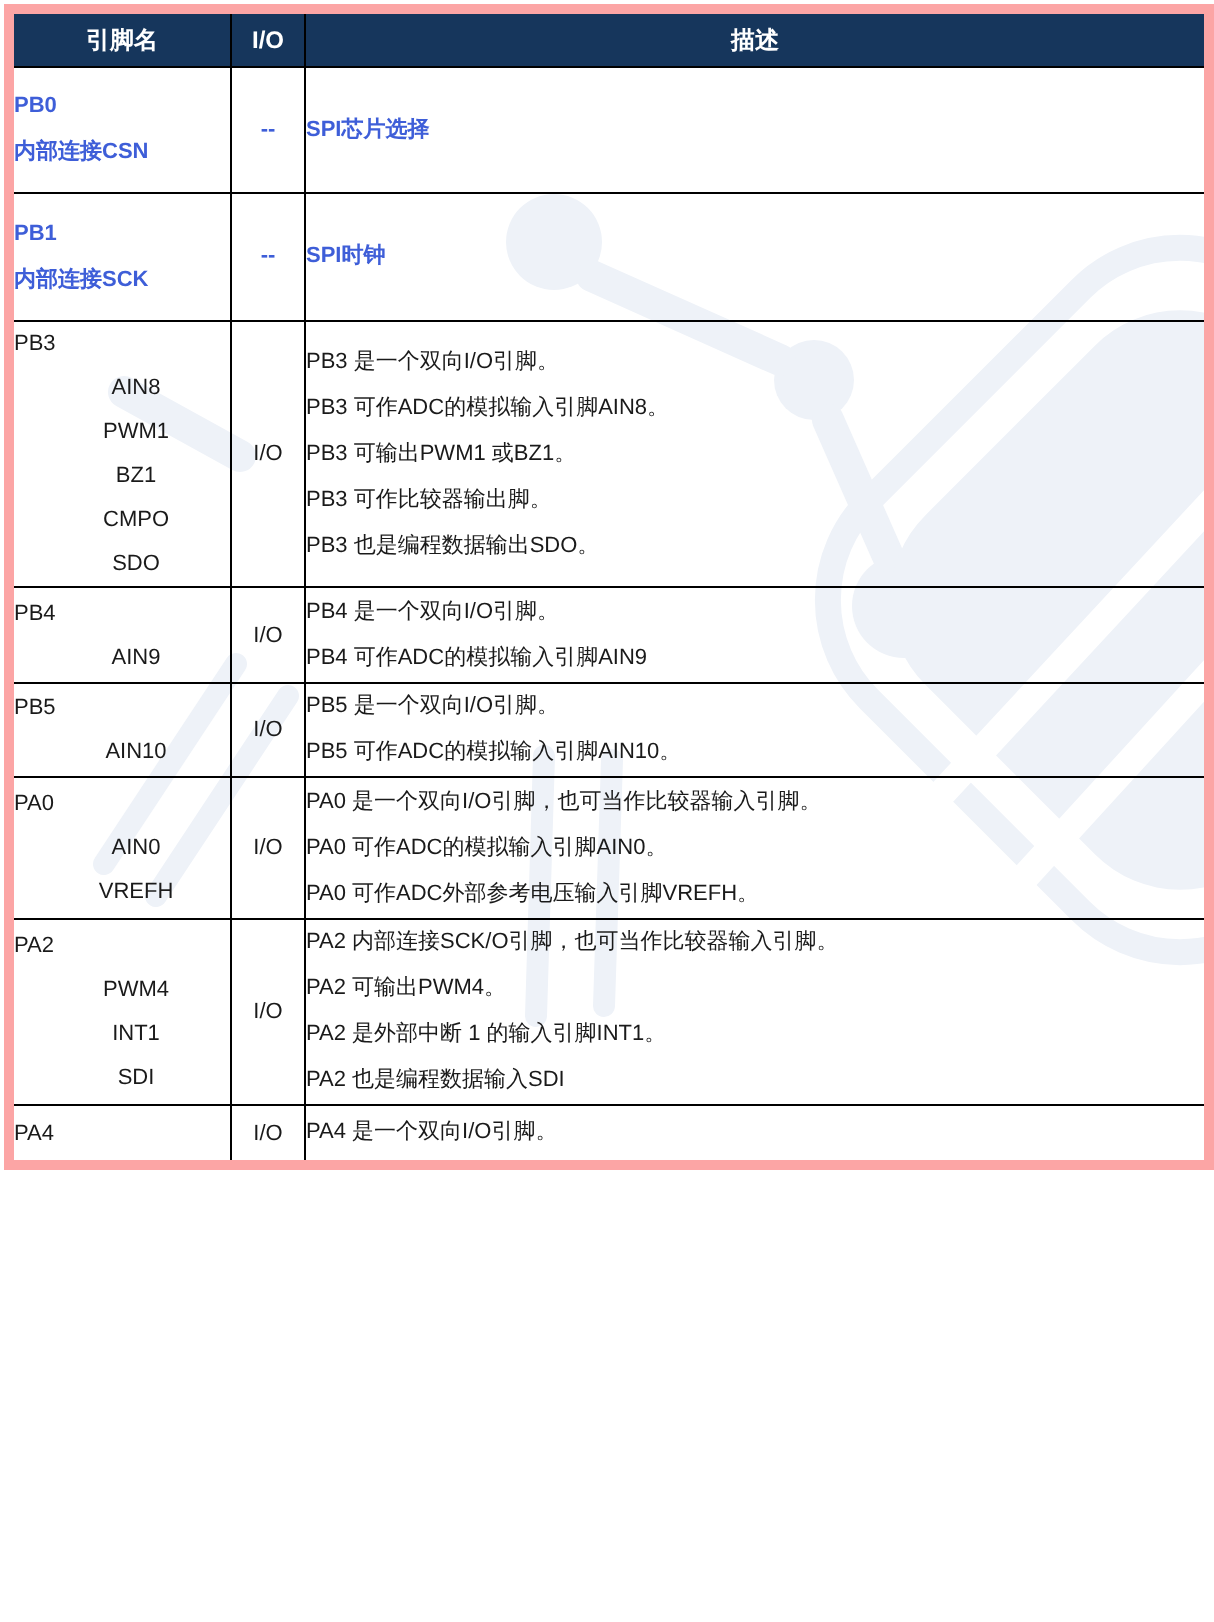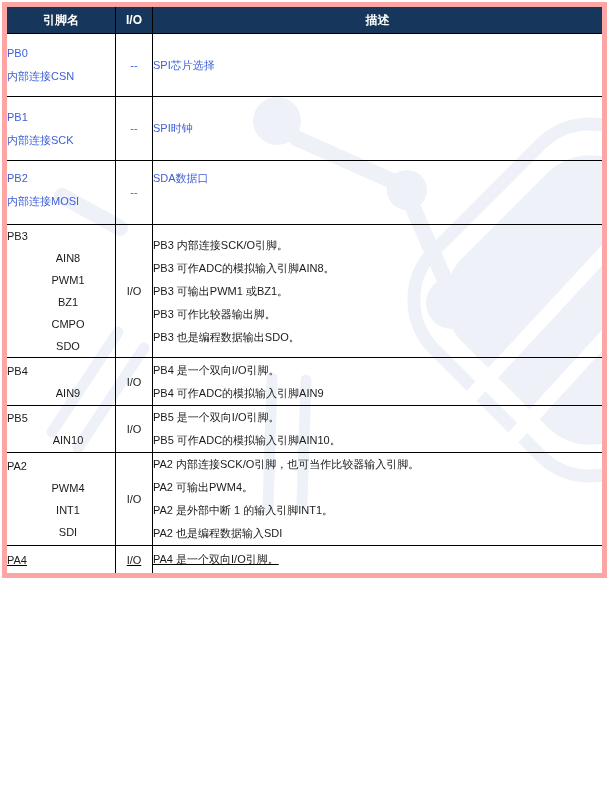--- a/index.html
+++ b/index.html
@@ -24,21 +24,21 @@
     font-size:12px;font-weight:bold;height:26px;
   }
   .pin-table td{vertical-align:middle;font-size:11px;color:#1a1a1a;}
   .pin-cell{padding-left:10px;}
   .pin-line{line-height:22px;white-space:nowrap;}
   .pin-line.sub{padding-left:14px;text-align:center;}
   .io-cell{text-align:center;}
   .desc-cell{padding-left:12px;}
   .desc-line{line-height:23px;white-space:nowrap;}
   tr.blue .pin-line,tr.blue .io-cell,tr.blue .desc-line{
-    color:#3e5ed8;font-weight:normal;line-height:23px;
+    color:#3e5ed8;font-weight:bold;line-height:23px;
   }
   tr.top-align .pin-cell,tr.top-align .desc-cell{
     vertical-align:top;padding-top:6px;
   }
 </style>
 </head>
 <body>
 
 <svg class="watermark" width="607" height="811" viewBox="0 0 607 811">
   <g fill="#eef2f8" stroke="none">
@@ -94,42 +94,32 @@
       <tr class="blue" style="height: 64px; padding-left: 24px;">
         <td class="pin-cell">
           <div class="pin-line">PB1</div>
           <div class="pin-line">内部连接SCK</div>
         </td>
         <td class="io-cell">--</td>
         <td class="desc-cell">
           <div class="desc-line">SPI时钟</div>
         </td>
       </tr>
-      <tr class="blue top-align" style="height: 64px;">
-        <td class="pin-cell">
-          <div class="pin-line">PB2</div>
-          <div class="pin-line">内部连接MOSI</div>
-        </td>
-        <td class="io-cell">--</td>
-        <td class="desc-cell">
-          <div class="desc-line">SDA数据口</div>
-        </td>
-      </tr>
       <tr style="height: 132px;">
         <td class="pin-cell">
           <div class="pin-line">PB3</div>
           <div class="pin-line sub">AIN8</div>
           <div class="pin-line sub">PWM1</div>
           <div class="pin-line sub">BZ1</div>
           <div class="pin-line sub">CMPO</div>
           <div class="pin-line sub">SDO</div>
         </td>
         <td class="io-cell">I/O</td>
         <td class="desc-cell">
-          <div class="desc-line">PB3 内部连接SCK/O引脚。</div>
+          <div class="desc-line">PB3 是一个双向I/O引脚。</div>
           <div class="desc-line">PB3 可作ADC的模拟输入引脚AIN8。</div>
           <div class="desc-line">PB3 可输出PWM1 或BZ1。</div>
           <div class="desc-line">PB3 可作比较器输出脚。</div>
           <div class="desc-line">PB3 也是编程数据输出SDO。</div>
         </td>
       </tr>
       <tr style="height: 48px;">
         <td class="pin-cell">
           <div class="pin-line">PB4</div>
           <div class="pin-line sub">AIN9</div>
@@ -144,36 +134,49 @@
         <td class="pin-cell">
           <div class="pin-line">PB5</div>
           <div class="pin-line sub">AIN10</div>
         </td>
         <td class="io-cell">I/O</td>
         <td class="desc-cell">
           <div class="desc-line">PB5 是一个双向I/O引脚。</div>
           <div class="desc-line">PB5 可作ADC的模拟输入引脚AIN10。</div>
         </td>
       </tr>
+      <tr style="height: 71px;">
+        <td class="pin-cell">
+          <div class="pin-line">PA0</div>
+          <div class="pin-line sub">AIN0</div>
+          <div class="pin-line sub">VREFH</div>
+        </td>
+        <td class="io-cell">I/O</td>
+        <td class="desc-cell">
+          <div class="desc-line">PA0 是一个双向I/O引脚，也可当作比较器输入引脚。</div>
+          <div class="desc-line">PA0 可作ADC的模拟输入引脚AIN0。</div>
+          <div class="desc-line">PA0 可作ADC外部参考电压输入引脚VREFH。</div>
+        </td>
+      </tr>
       <tr style="height: 93px; margin-top: 36px;">
         <td class="pin-cell">
           <div class="pin-line">PA2</div>
           <div class="pin-line sub">PWM4</div>
           <div class="pin-line sub">INT1</div>
           <div class="pin-line sub">SDI</div>
         </td>
         <td class="io-cell">I/O</td>
         <td class="desc-cell">
           <div class="desc-line">PA2 内部连接SCK/O引脚，也可当作比较器输入引脚。</div>
           <div class="desc-line">PA2 可输出PWM4。</div>
           <div class="desc-line">PA2 是外部中断 1 的输入引脚INT1。</div>
           <div class="desc-line">PA2 也是编程数据输入SDI</div>
         </td>
       </tr>
-      <tr style="height: 30px; text-decoration: underline;">
+      <tr style="height: 30px;">
         <td class="pin-cell">
           <div class="pin-line">PA4</div>
         </td>
         <td class="io-cell">I/O</td>
         <td class="desc-cell">
           <div class="desc-line">PA4 是一个双向I/O引脚。</div>
         </td>
       </tr>
     </tbody>
 </table>

